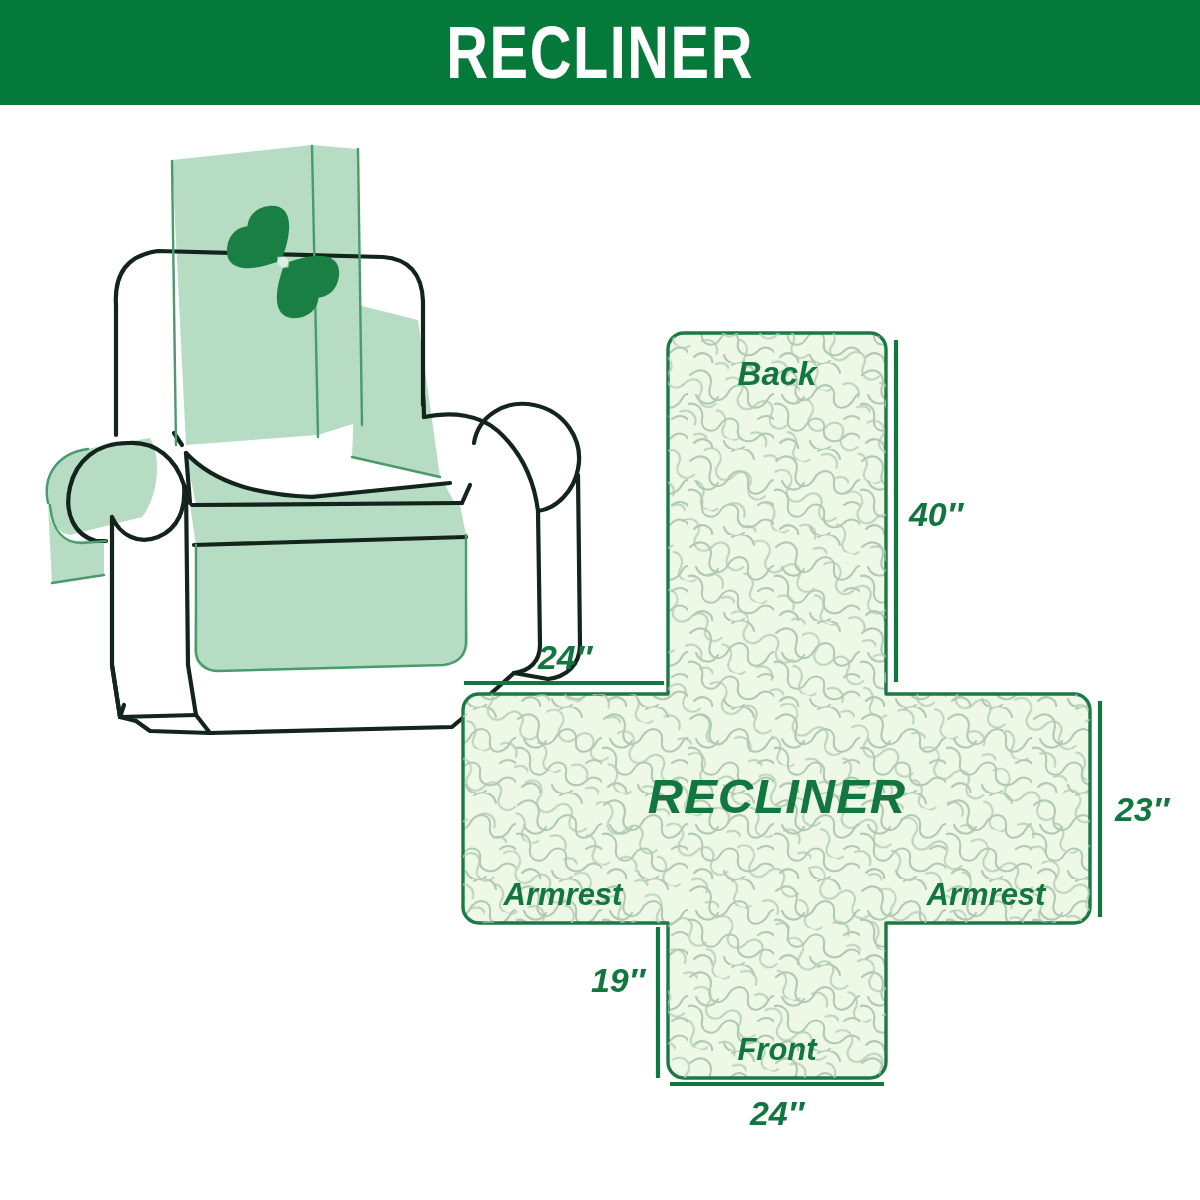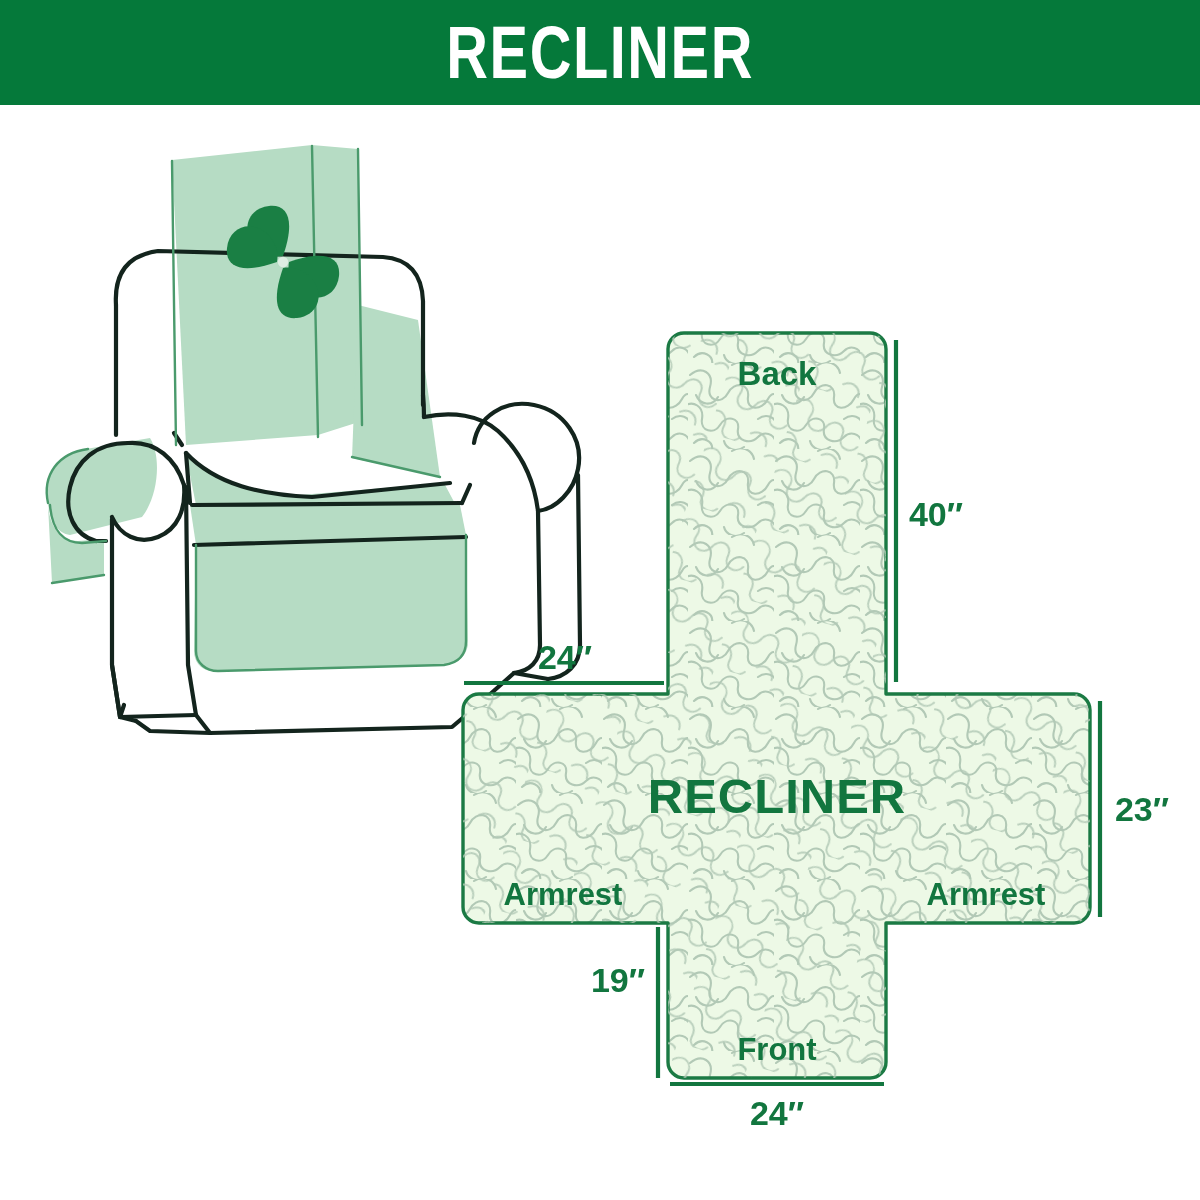--- a/index.html
+++ b/index.html
@@ -39,20 +39,21 @@
     line-height: 1;
   }
 
   
   #stage {
     position: absolute;
     left: 0;
     top: 105px;
     width: 1200px;
     height: 1095px;
+    font-style: italic;
   }
   #stage svg {
     display: block;
   }
 
   
 </style>
 </head>
 <body>
 

